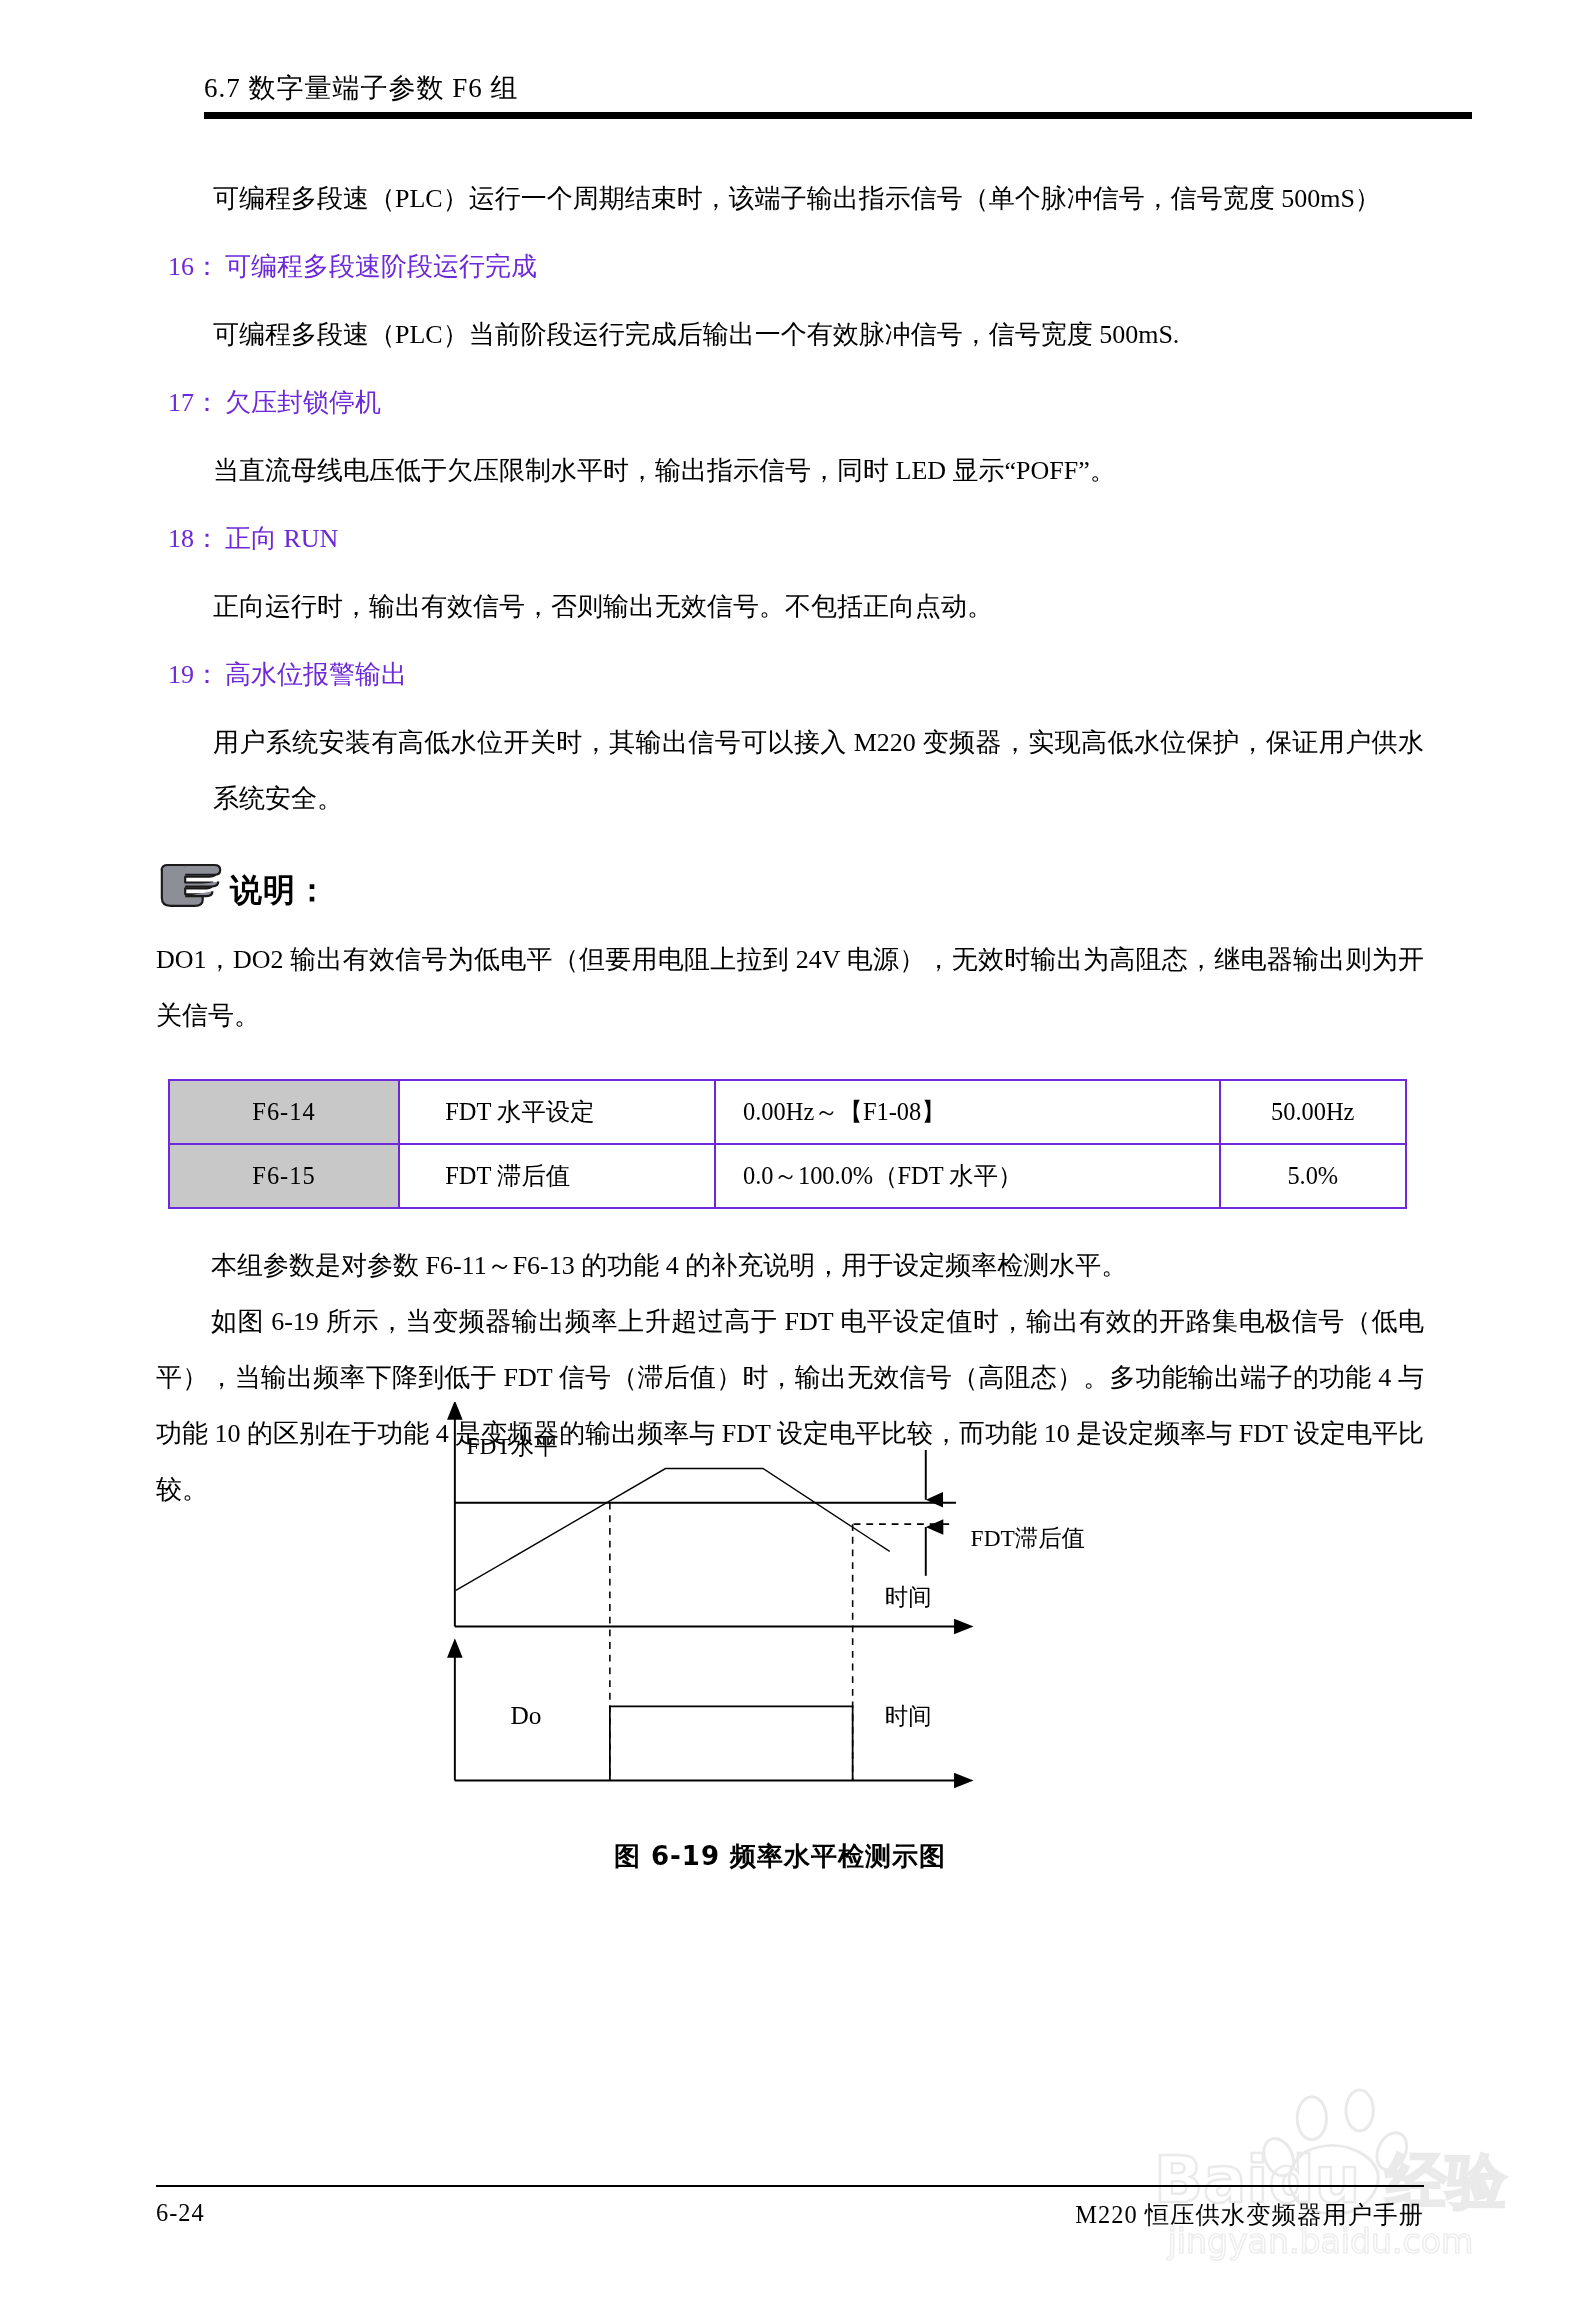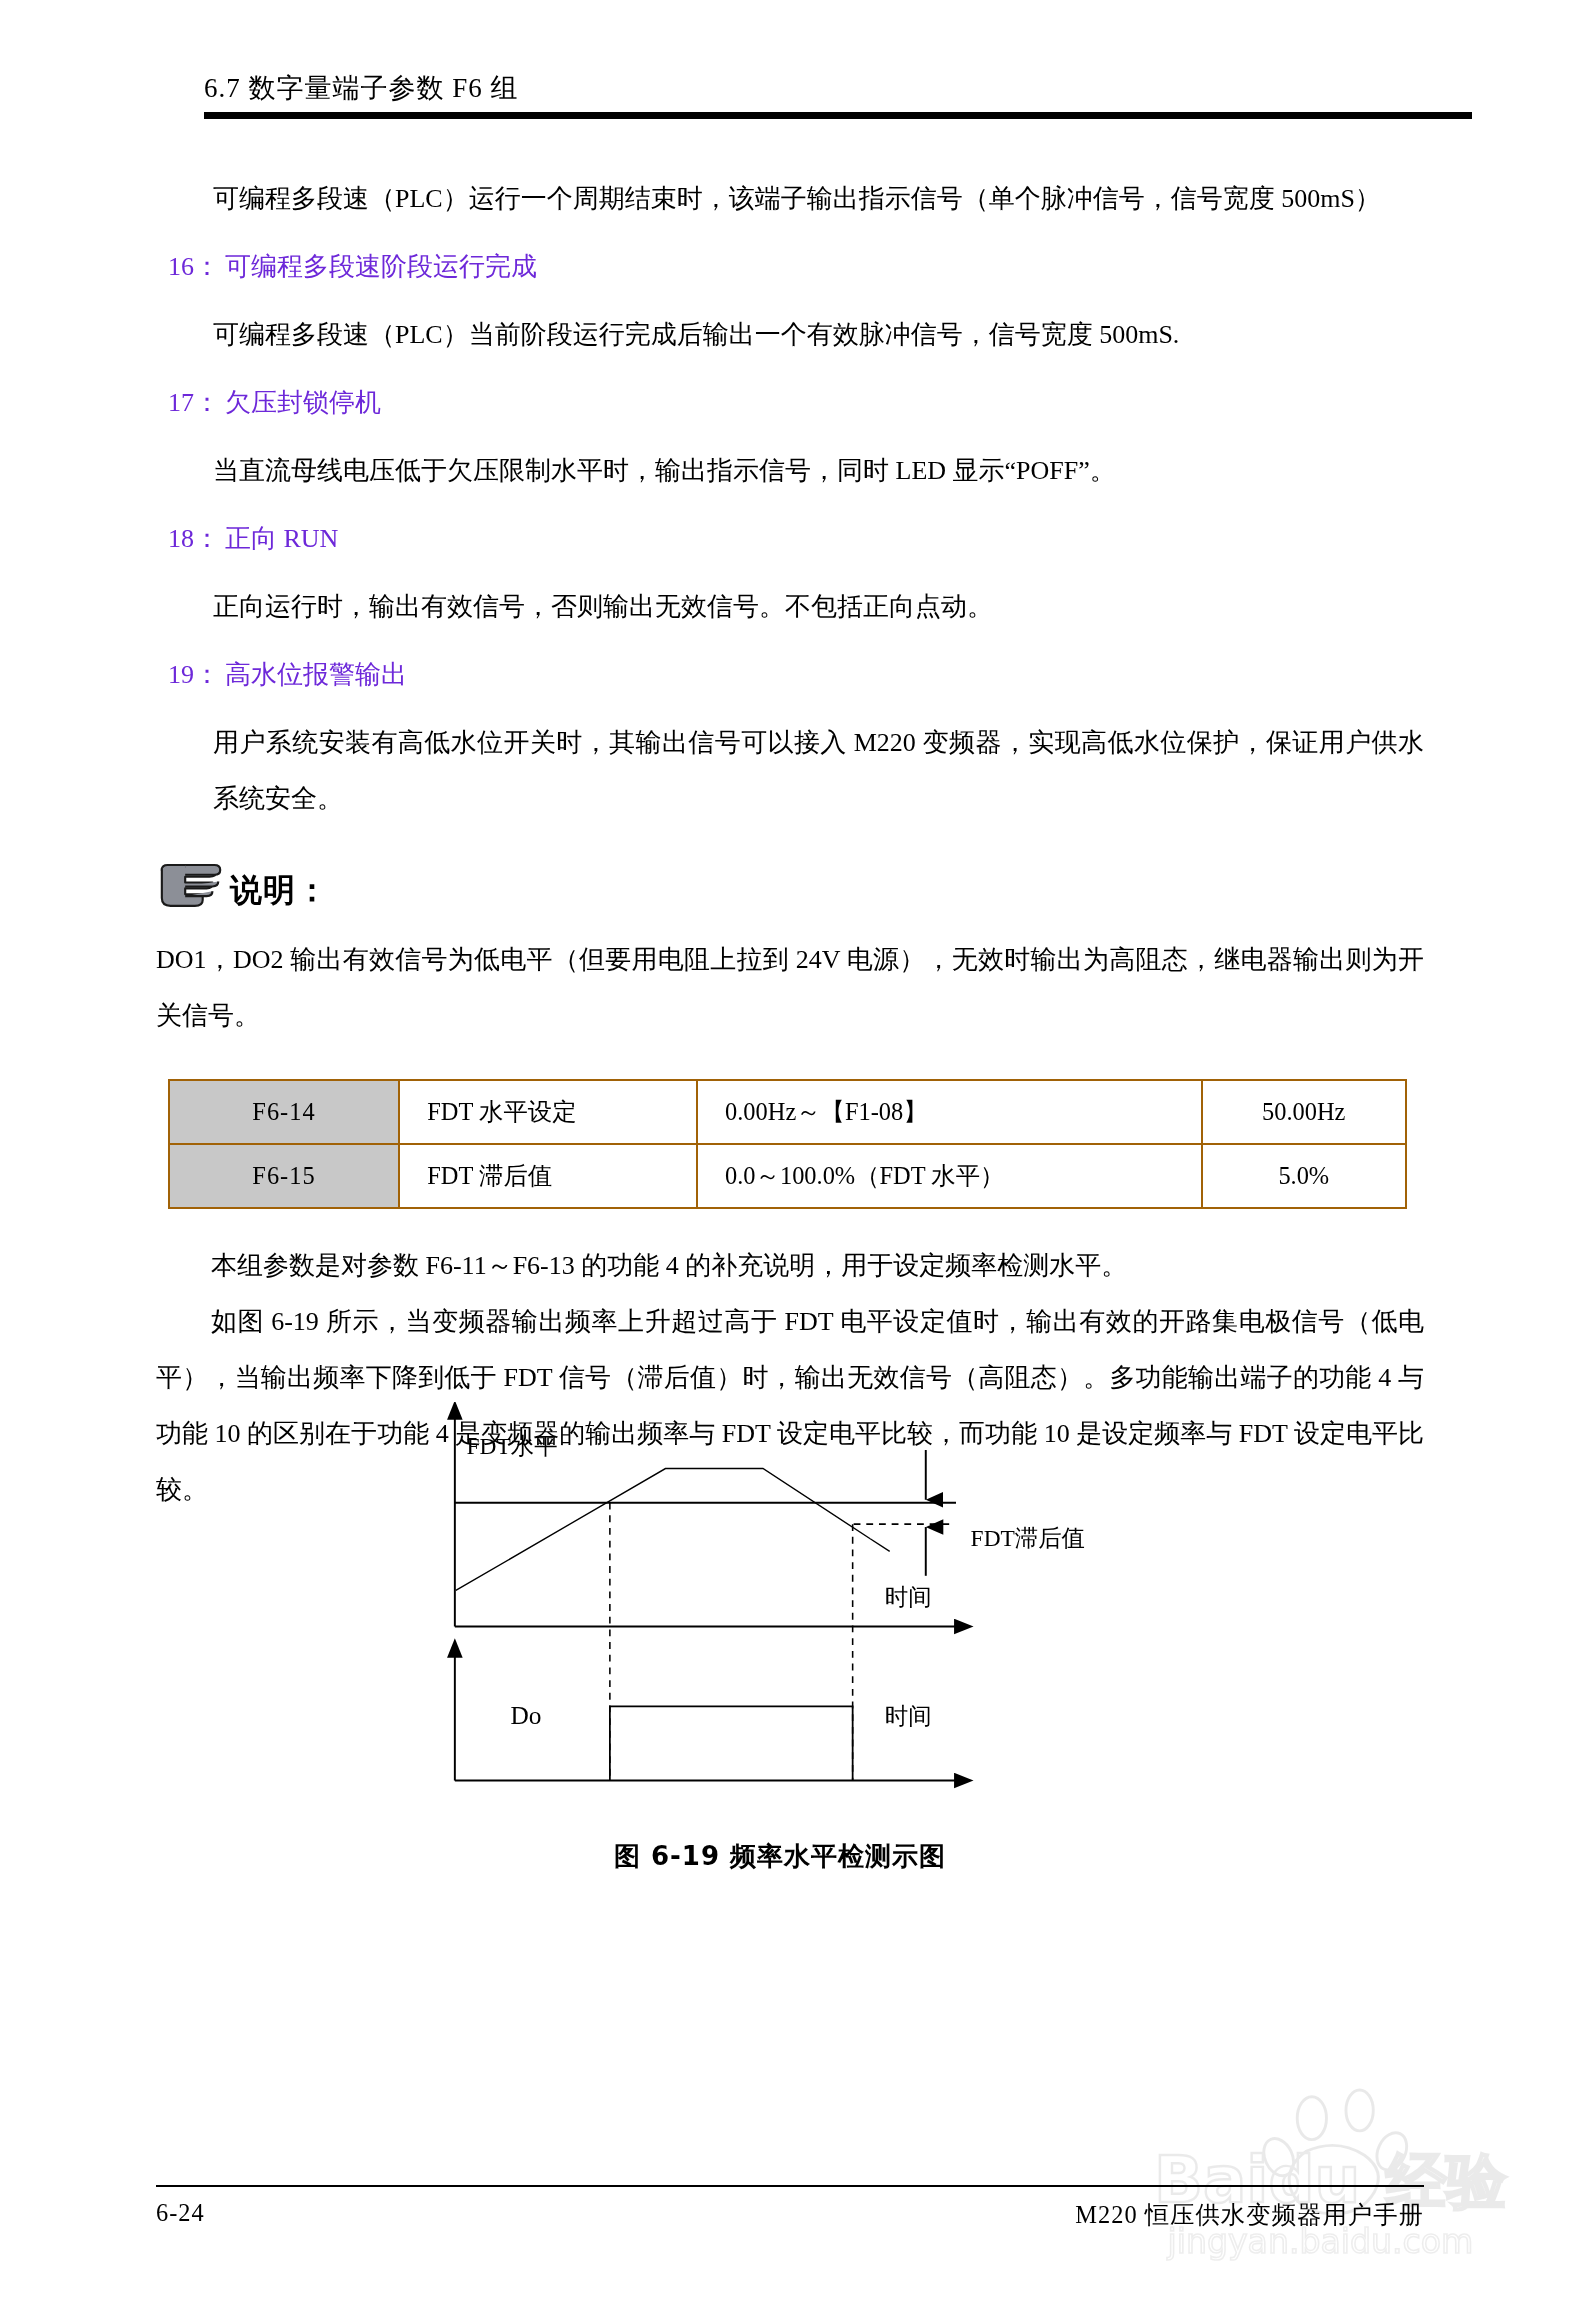--- a/index.html
+++ b/index.html
@@ -100,35 +100,35 @@
 
   
   .param-table {
     margin-top: 35px;
     margin-left: 11.7px;
     border-collapse: collapse;
     width: 1239px;
     table-layout: fixed;
   }
   .param-table td {
-    border: 2px solid #a16207;
+    border: 2px solid #6d28d9;
     font-size: 24.4px;
     height: 62px;
     padding: 0 7.8px;
     color: #000;
   }
   .param-table .col-code {
     width: 213px;
     background: #c8c8c8;
     text-align: center;
     letter-spacing: 1px;
   }
   .param-table .col-name {
     width: 261px;
-    padding-left: 27px;
+    padding-left: 45px;
     font-family: Liberation Serif, serif;
   }
   .param-table .col-range {
     width: 468px;
     padding-left: 27px;
   }
   .param-table .col-default {
     text-align: center;
   }
 

